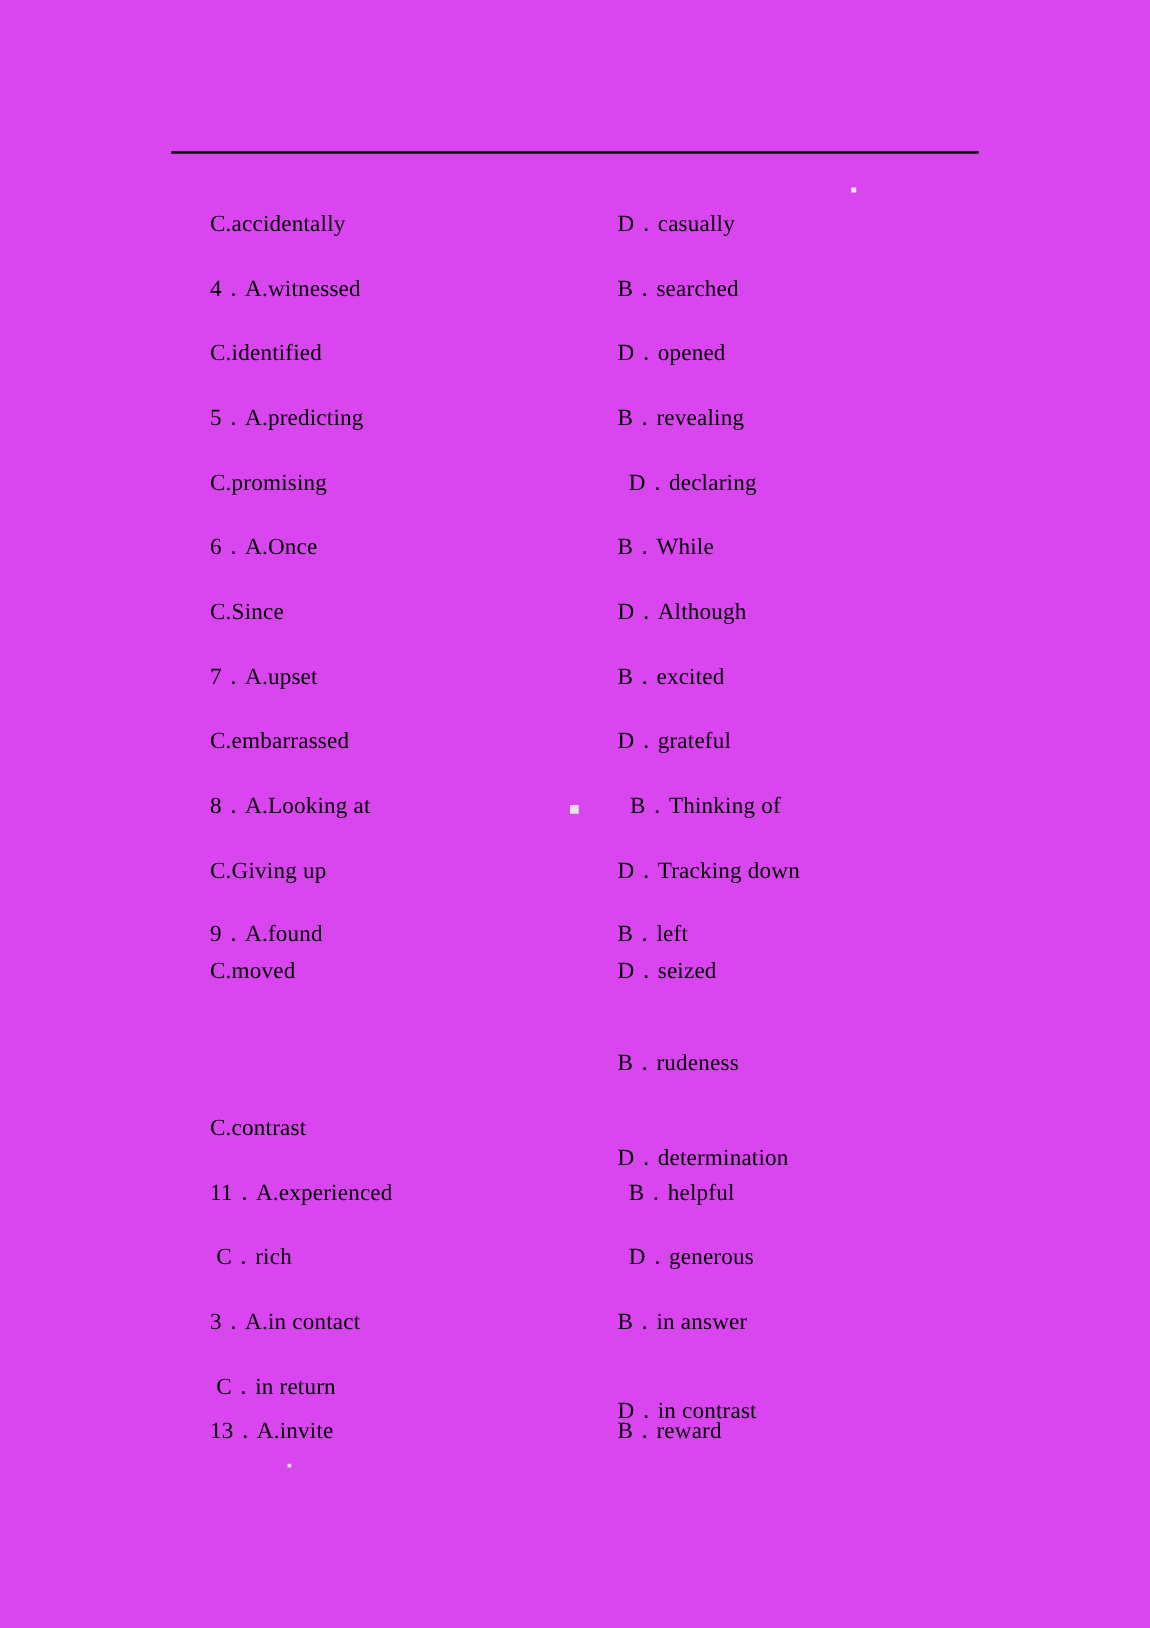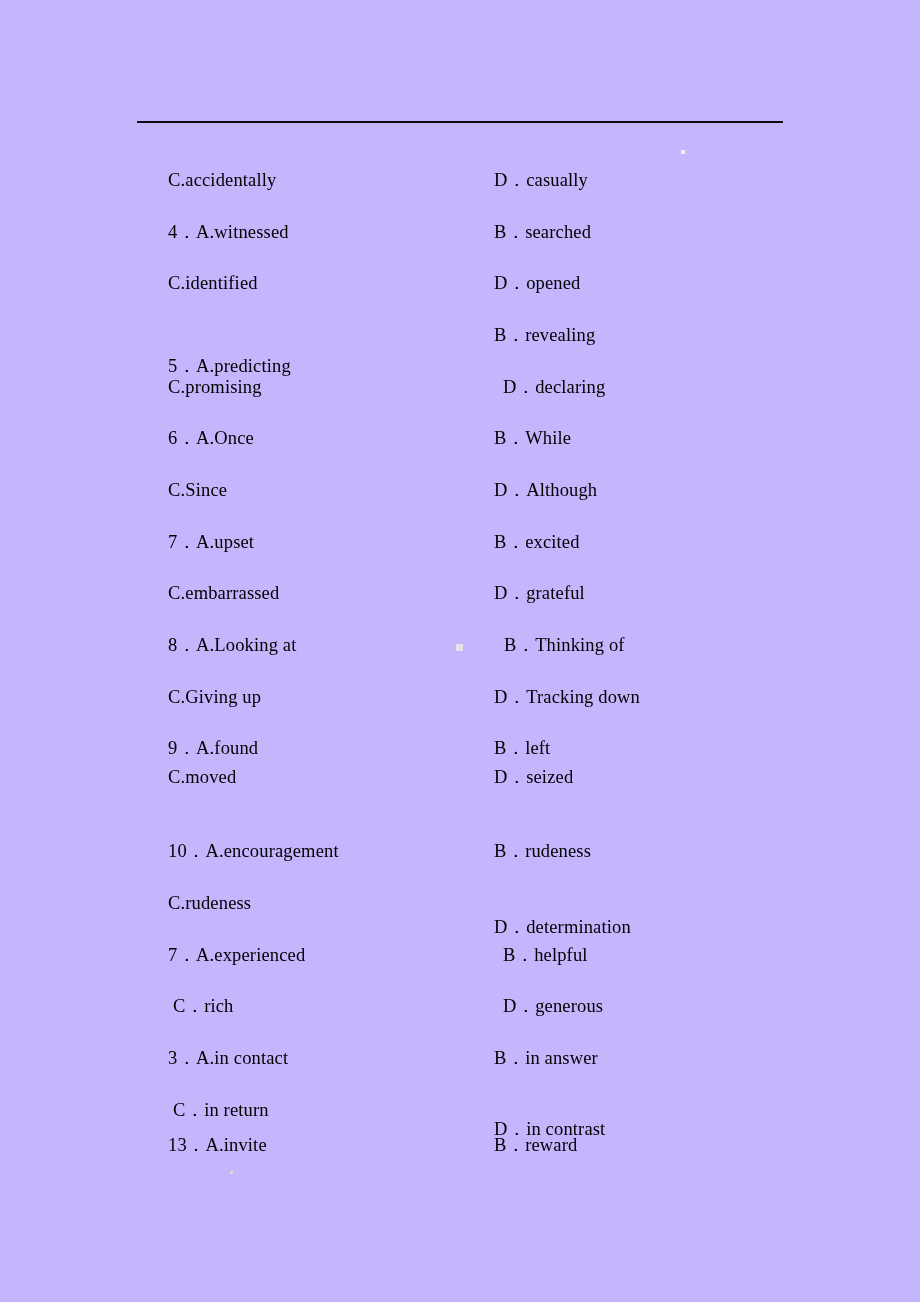--- a/index.html
+++ b/index.html
@@ -13,21 +13,21 @@
     position: relative;
     overflow: hidden;
     font-family: "Liberation Serif", "DejaVu Serif", serif;
     color: #000000;
     -webkit-font-smoothing: antialiased;
   }
 
   #page {
     position: absolute;
     inset: 0;
-    background: #c4b5fd;
+    background: #d946ef;
   }
 
   
   .header-rule {
     position: absolute;
     left: 137px;
     top: 121px;
     width: 646px;
     height: 0;
     border-top: 2.4px solid #0a0a0a;
@@ -80,21 +80,21 @@
       </div>
       <div class="opt-row" style="top: 216.65px;">
         <span class="col-left" style="left: 168px;">4．A.witnessed</span>
         <span class="col-right" style="left: 494px;">B．searched</span>
       </div>
       <div class="opt-row" style="top: 268.3px;">
         <span class="col-left" style="left: 168px;">C.identified</span>
         <span class="col-right" style="left: 494px;">D．opened</span>
       </div>
       <div class="opt-row" style="top: 319.95px;">
-        <span class="col-left" style="left: 168px; margin-top: 31px;">5．A.predicting</span>
+        <span class="col-left" style="left: 168px;">5．A.predicting</span>
         <span class="col-right" style="left: 494px;">B．revealing</span>
       </div>
       <div class="opt-row" style="top: 371.6px;">
         <span class="col-left" style="left: 168px;">C.promising</span>
         <span class="col-right" style="left: 503px;">D．declaring</span>
       </div>
       <div class="opt-row" style="top: 423.25px;">
         <span class="col-left" style="left: 168px;">6．A.Once</span>
         <span class="col-right" style="left: 494px;">B．While</span>
       </div>
@@ -120,29 +120,28 @@
       </div>
       <div class="opt-row" style="top: 733.15px;">
         <span class="col-left" style="left: 168px;">9．A.found</span>
         <span class="col-right" style="left: 494px;">B．left</span>
       </div>
       <div class="opt-row" style="top: 762px;">
         <span class="col-left" style="left: 168px;">C.moved</span>
         <span class="col-right" style="left: 494px;">D．seized</span>
       </div>
       <div class="opt-row" style="top: 836.45px;">
-        <span class="col-left" style="left: 168px;">10．A.encouragement</span>
         <span class="col-right" style="left: 494px;">B．rudeness</span>
       </div>
       <div class="opt-row" style="top: 888.1px;">
-        <span class="col-left" style="left: 168px;">C.rudeness</span>
+        <span class="col-left" style="left: 168px;">C.contrast</span>
         <span class="col-right" style="left: 494px; margin-top: 24px;">D．determination</span>
       </div>
       <div class="opt-row" style="top: 939.75px;">
-        <span class="col-left" style="left: 168px;">7．A.experienced</span>
+        <span class="col-left" style="left: 168px;">11．A.experienced</span>
         <span class="col-right" style="left: 503px;">B．helpful</span>
       </div>
       <div class="opt-row" style="top: 991.4px;">
         <span class="col-left" style="left: 173px;">C．rich</span>
         <span class="col-right" style="left: 503px;">D．generous</span>
       </div>
       <div class="opt-row" style="top: 1043.05px;">
         <span class="col-left" style="left: 168px;">3．A.in contact</span>
         <span class="col-right" style="left: 494px;">B．in answer</span>
       </div>

